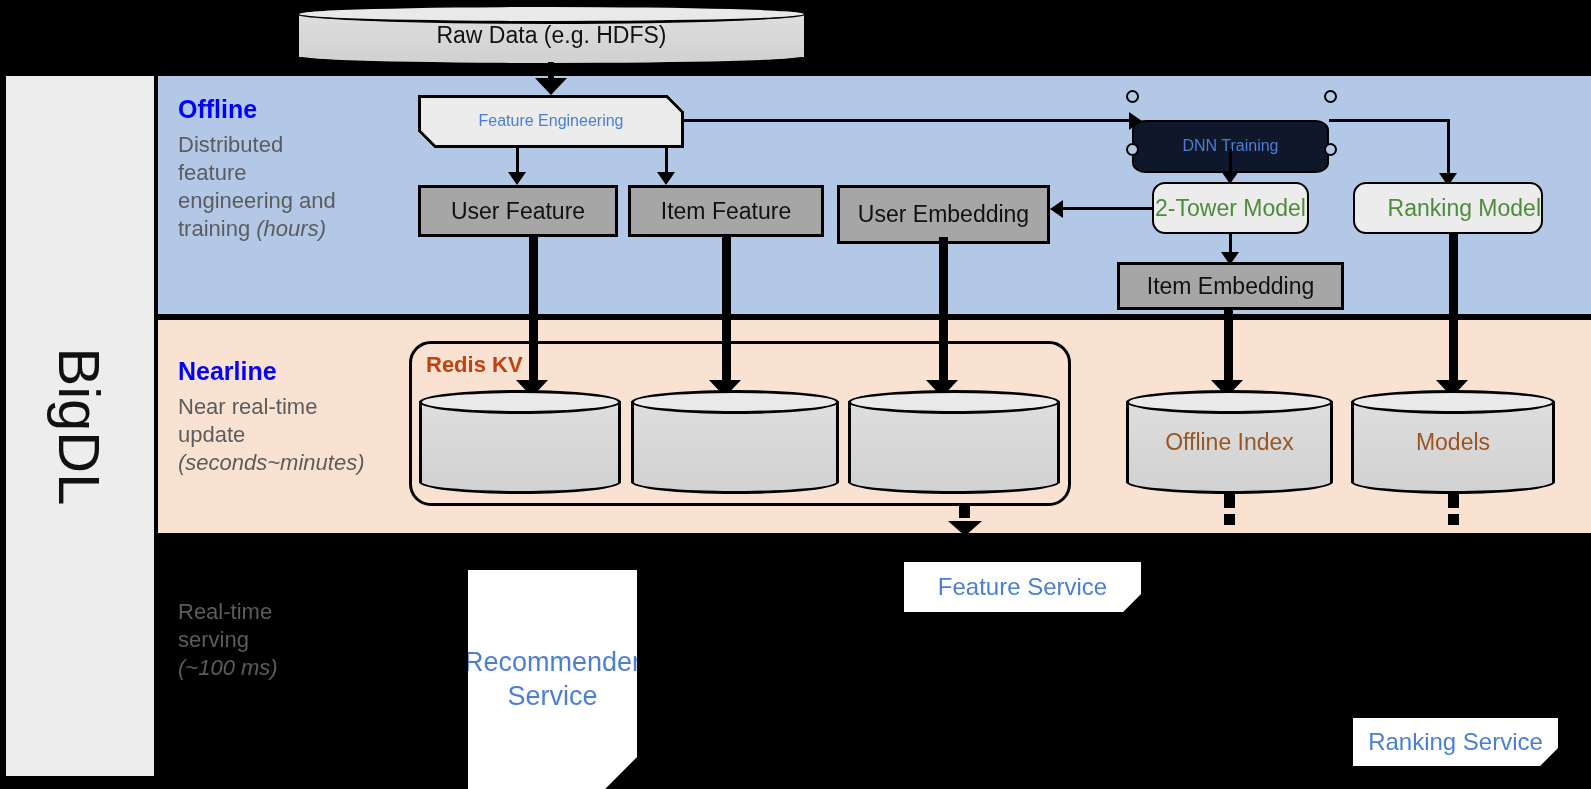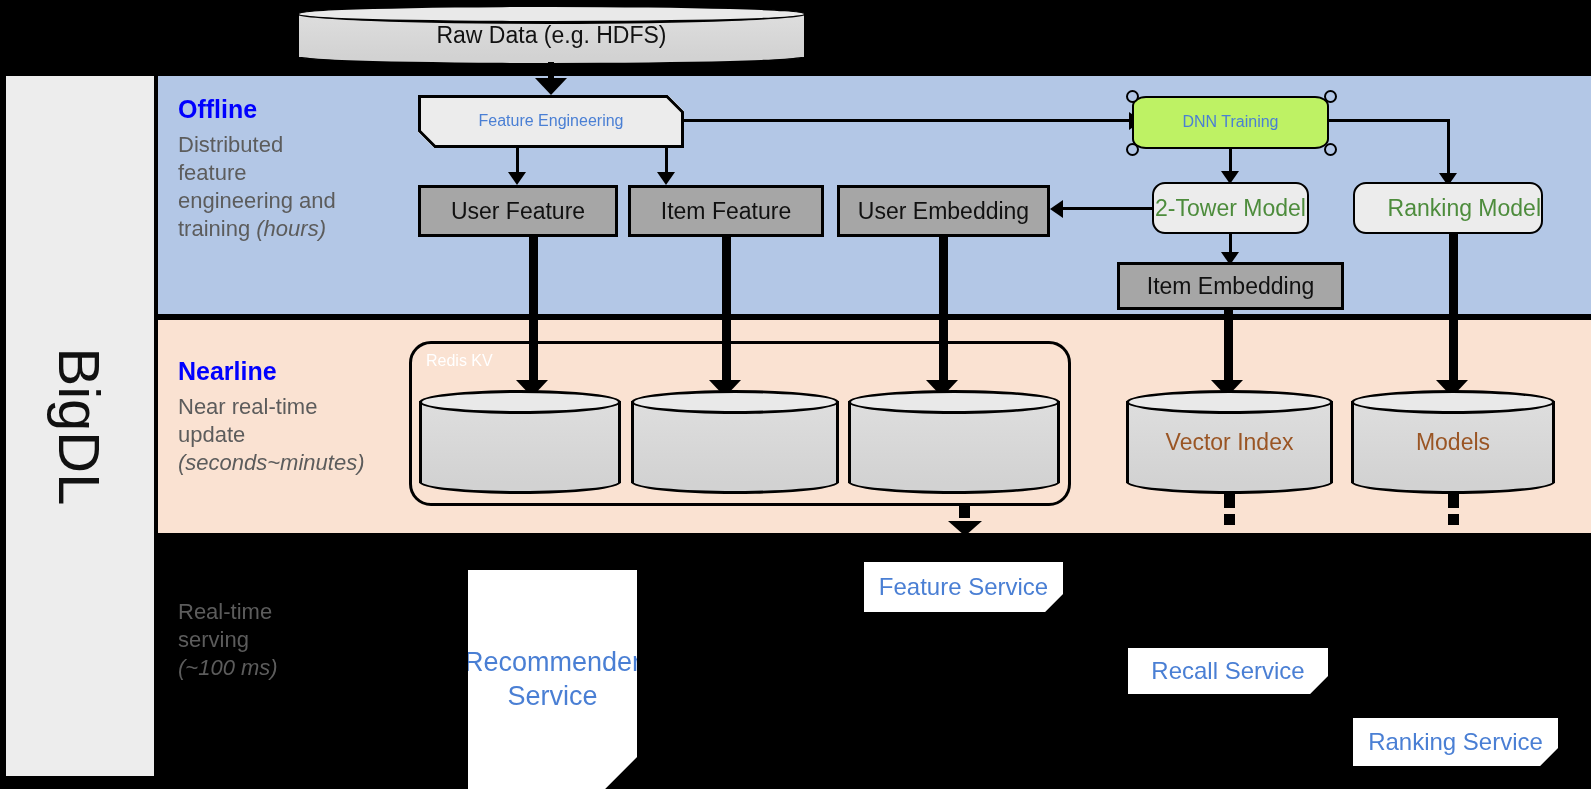--- a/index.html
+++ b/index.html
@@ -66,22 +66,23 @@
 
   
   .box-fe {
     background: #ececec;
     clip-path: polygon(0 0, calc(100% - 16px) 0, 100% 16px, 100% 100%, 16px 100%, 0 calc(100% - 16px));
   }
   .fe-outline { position:absolute; inset:0; }
 
   
   .box-card {
-    background: #bef264; border: 2.5px solid #000;
+    background: #0f172a; border: 2.5px solid #000;
     border-radius: 14px / 10px;
+    margin-top: 24px;
   }
   .notch { position: absolute; width: 13px; height: 13px; background: #b3c7e6;
            border: 2.5px solid #000; border-radius: 50%; }
 
   
   .cyl { position: absolute; }
   .cyl .body {
     position: absolute; left: 0; right: 0; top: 11px; bottom: 11px;
     background: linear-gradient(180deg,#dedede,#d2d2d2);
     border-left: 3px solid #000; border-right: 3px solid #000;
@@ -103,21 +104,21 @@
   .cyl-flat .top    { height: 20px; }
   .cyl-flat .bottom { height: 20px; }
   .cyl-flat .body   { top: 9px; bottom: 9px; }
 
   
   .redis-box {
     position: absolute;
     border: 3px solid #000; border-radius: 22px; background: transparent;
   }
   .redis-label {
-    position: absolute; font-size: 16px; color: #ffffff;
+    position: absolute; font-size: 22px; color: #c2410c; font-weight: bold;
   }
 
   
   .arrow { position: absolute; }
   .a-line-v { position: absolute; background: #000; }
   .a-line-h { position: absolute; background: #000; }
   .a-head-d {
     position: absolute; width: 0; height: 0;
     border-left: 9px solid transparent; border-right: 9px solid transparent;
     border-top: 13px solid #000;
@@ -231,21 +232,21 @@
     <div class="a-line-v" style="left:1447px; top:119px; width:3px; height:58px;"></div>
     <div class="a-head-d" style="left:1439px; top:173px;"></div>
   </div>
 
   <div class="node box-gray" style="left:628px; top:185px; width:196px; height:52px;">
     <span>Item Feature</span>
   </div>
   <div class="node box-gray" style="left:418px; top:185px; width:200px; height:52px;">
     <span>User Feature</span>
   </div>
-  <div class="node box-gray" style="left:837px; top:185px; width:213px; height:52px;align-items:center;">
+  <div class="node box-gray" style="left:837px; top:185px; width:213px; height:59px;align-items:center;">
     <span>User Embedding</span>
   </div>
 
   <div class="node box-proc rounded" style="left:1152px; top:182px; width:157px; height:52px;">
     <span class="txt-green">2-Tower Model</span>
   </div>
   <div class="node box-proc rounded" style="left:1353px; top:182px; width:190px; height:52px;justify-content:flex-end;">
     <span class="txt-green">Ranking Model</span>
   </div>
 
@@ -303,21 +304,21 @@
   <div class="cyl" style="left:848px; top:390px; width:212px; height:104px;">
     <div class="bottom"></div>
       <div class="body"></div>
       <div class="top"></div>
   </div>
 
   <div class="cyl" style="left:1126px; top:390px; width:207px; height:104px;">
     <div class="bottom"></div>
       <div class="body"></div>
       <div class="top"></div>
-    <div class="cyl-label">Vector Index</div>
+    <div class="cyl-label">Offline Index</div>
   </div>
   <div class="cyl" style="left:1351px; top:390px; width:204px; height:104px;">
     <div class="bottom"></div>
       <div class="body"></div>
       <div class="top"></div>
     <div class="cyl-label">Models</div>
   </div>
 
   <div class="arrow">
     <div class="dash-seg" style="left:959px; top:506px; width:11px; height:12px;"></div>
@@ -343,28 +344,24 @@
   </div>
 
   <div class="page page-lg big-fold" style="left:468px; top:570px; width:169px; height:219px;">
     <div>
       <span>Recommender</span><br>
       <span>Service</span>
     </div>
     <div class="fold"></div>
   </div>
 
-  <div class="page page-sm" style="left:864px; top:562px; width:199px; height:50px;">
+  <div class="page page-sm" style="left:904px; top:562px; width:237px; height:50px;">
     <span>Feature Service</span>
     <div class="fold"></div>
   </div>
 
-  <div class="page page-sm" style="left:1128px; top:648px; width:200px; height:46px;">
-    <span>Recall Service</span>
-    <div class="fold"></div>
-  </div>
 
   <div class="page page-sm" style="left:1353px; top:718px; width:205px; height:48px;">
     <span>Ranking Service</span>
     <div class="fold"></div>
   </div>
 
 </div>
 
 </body></html>

